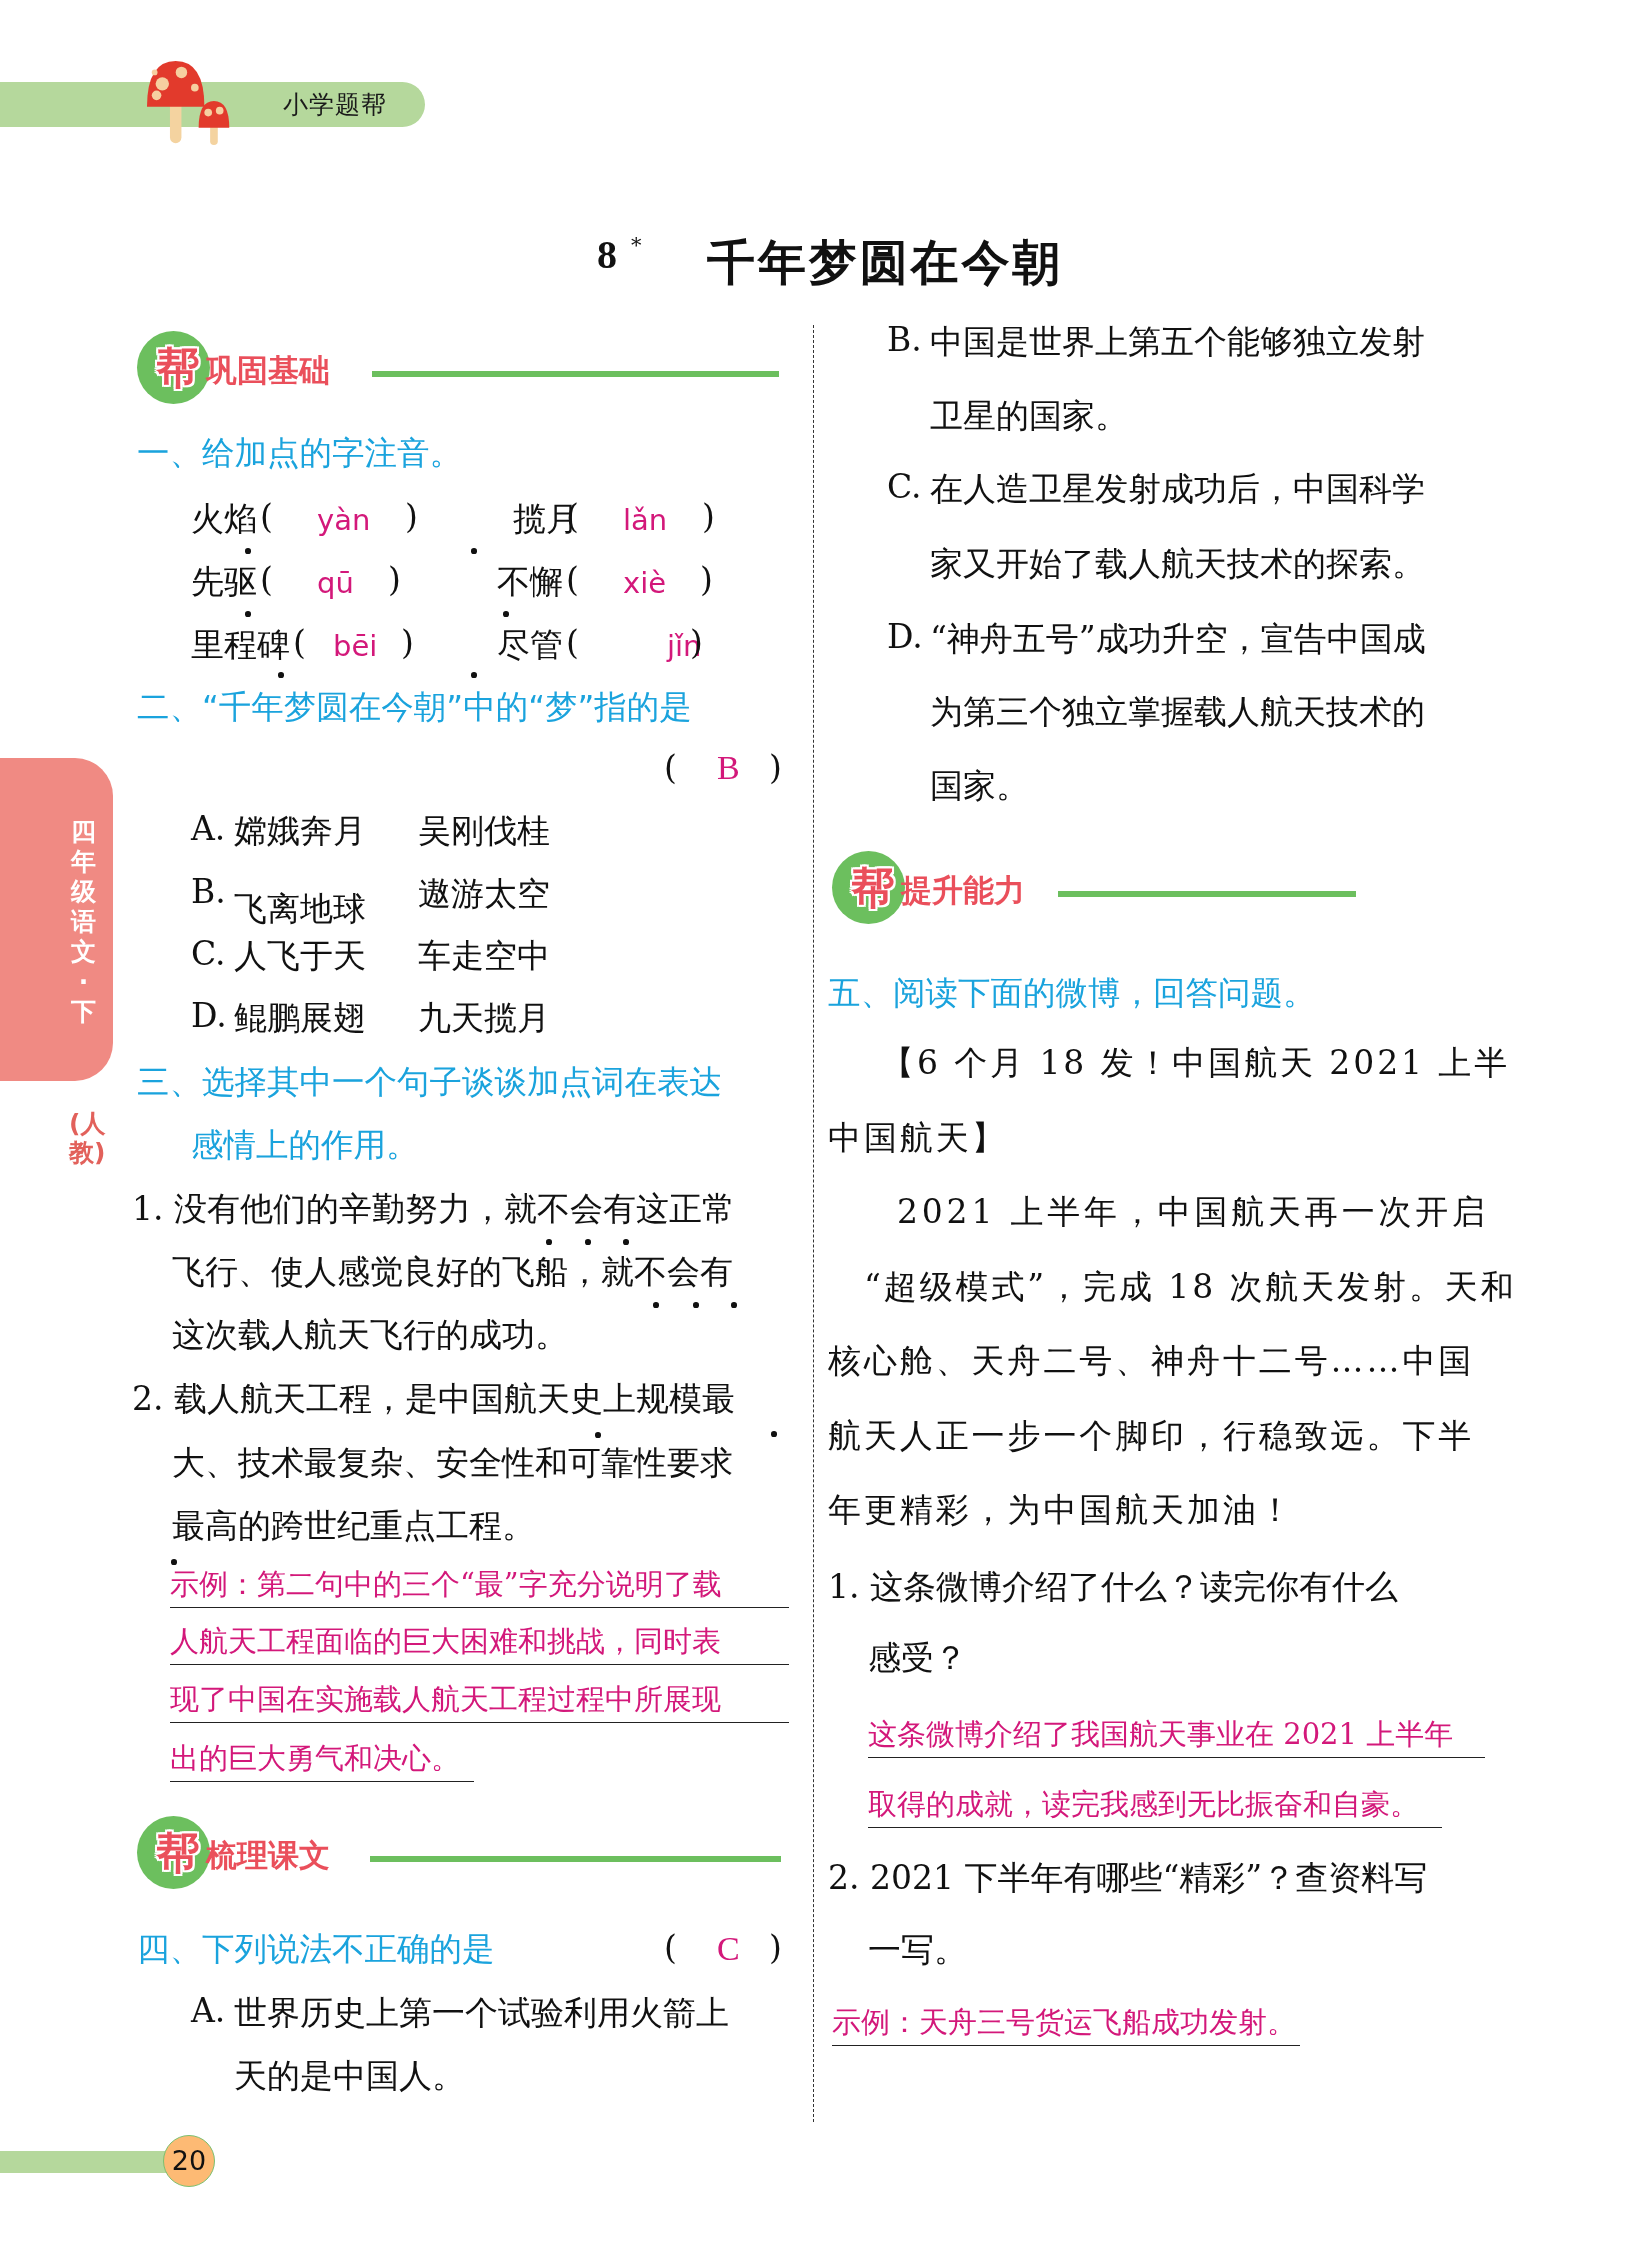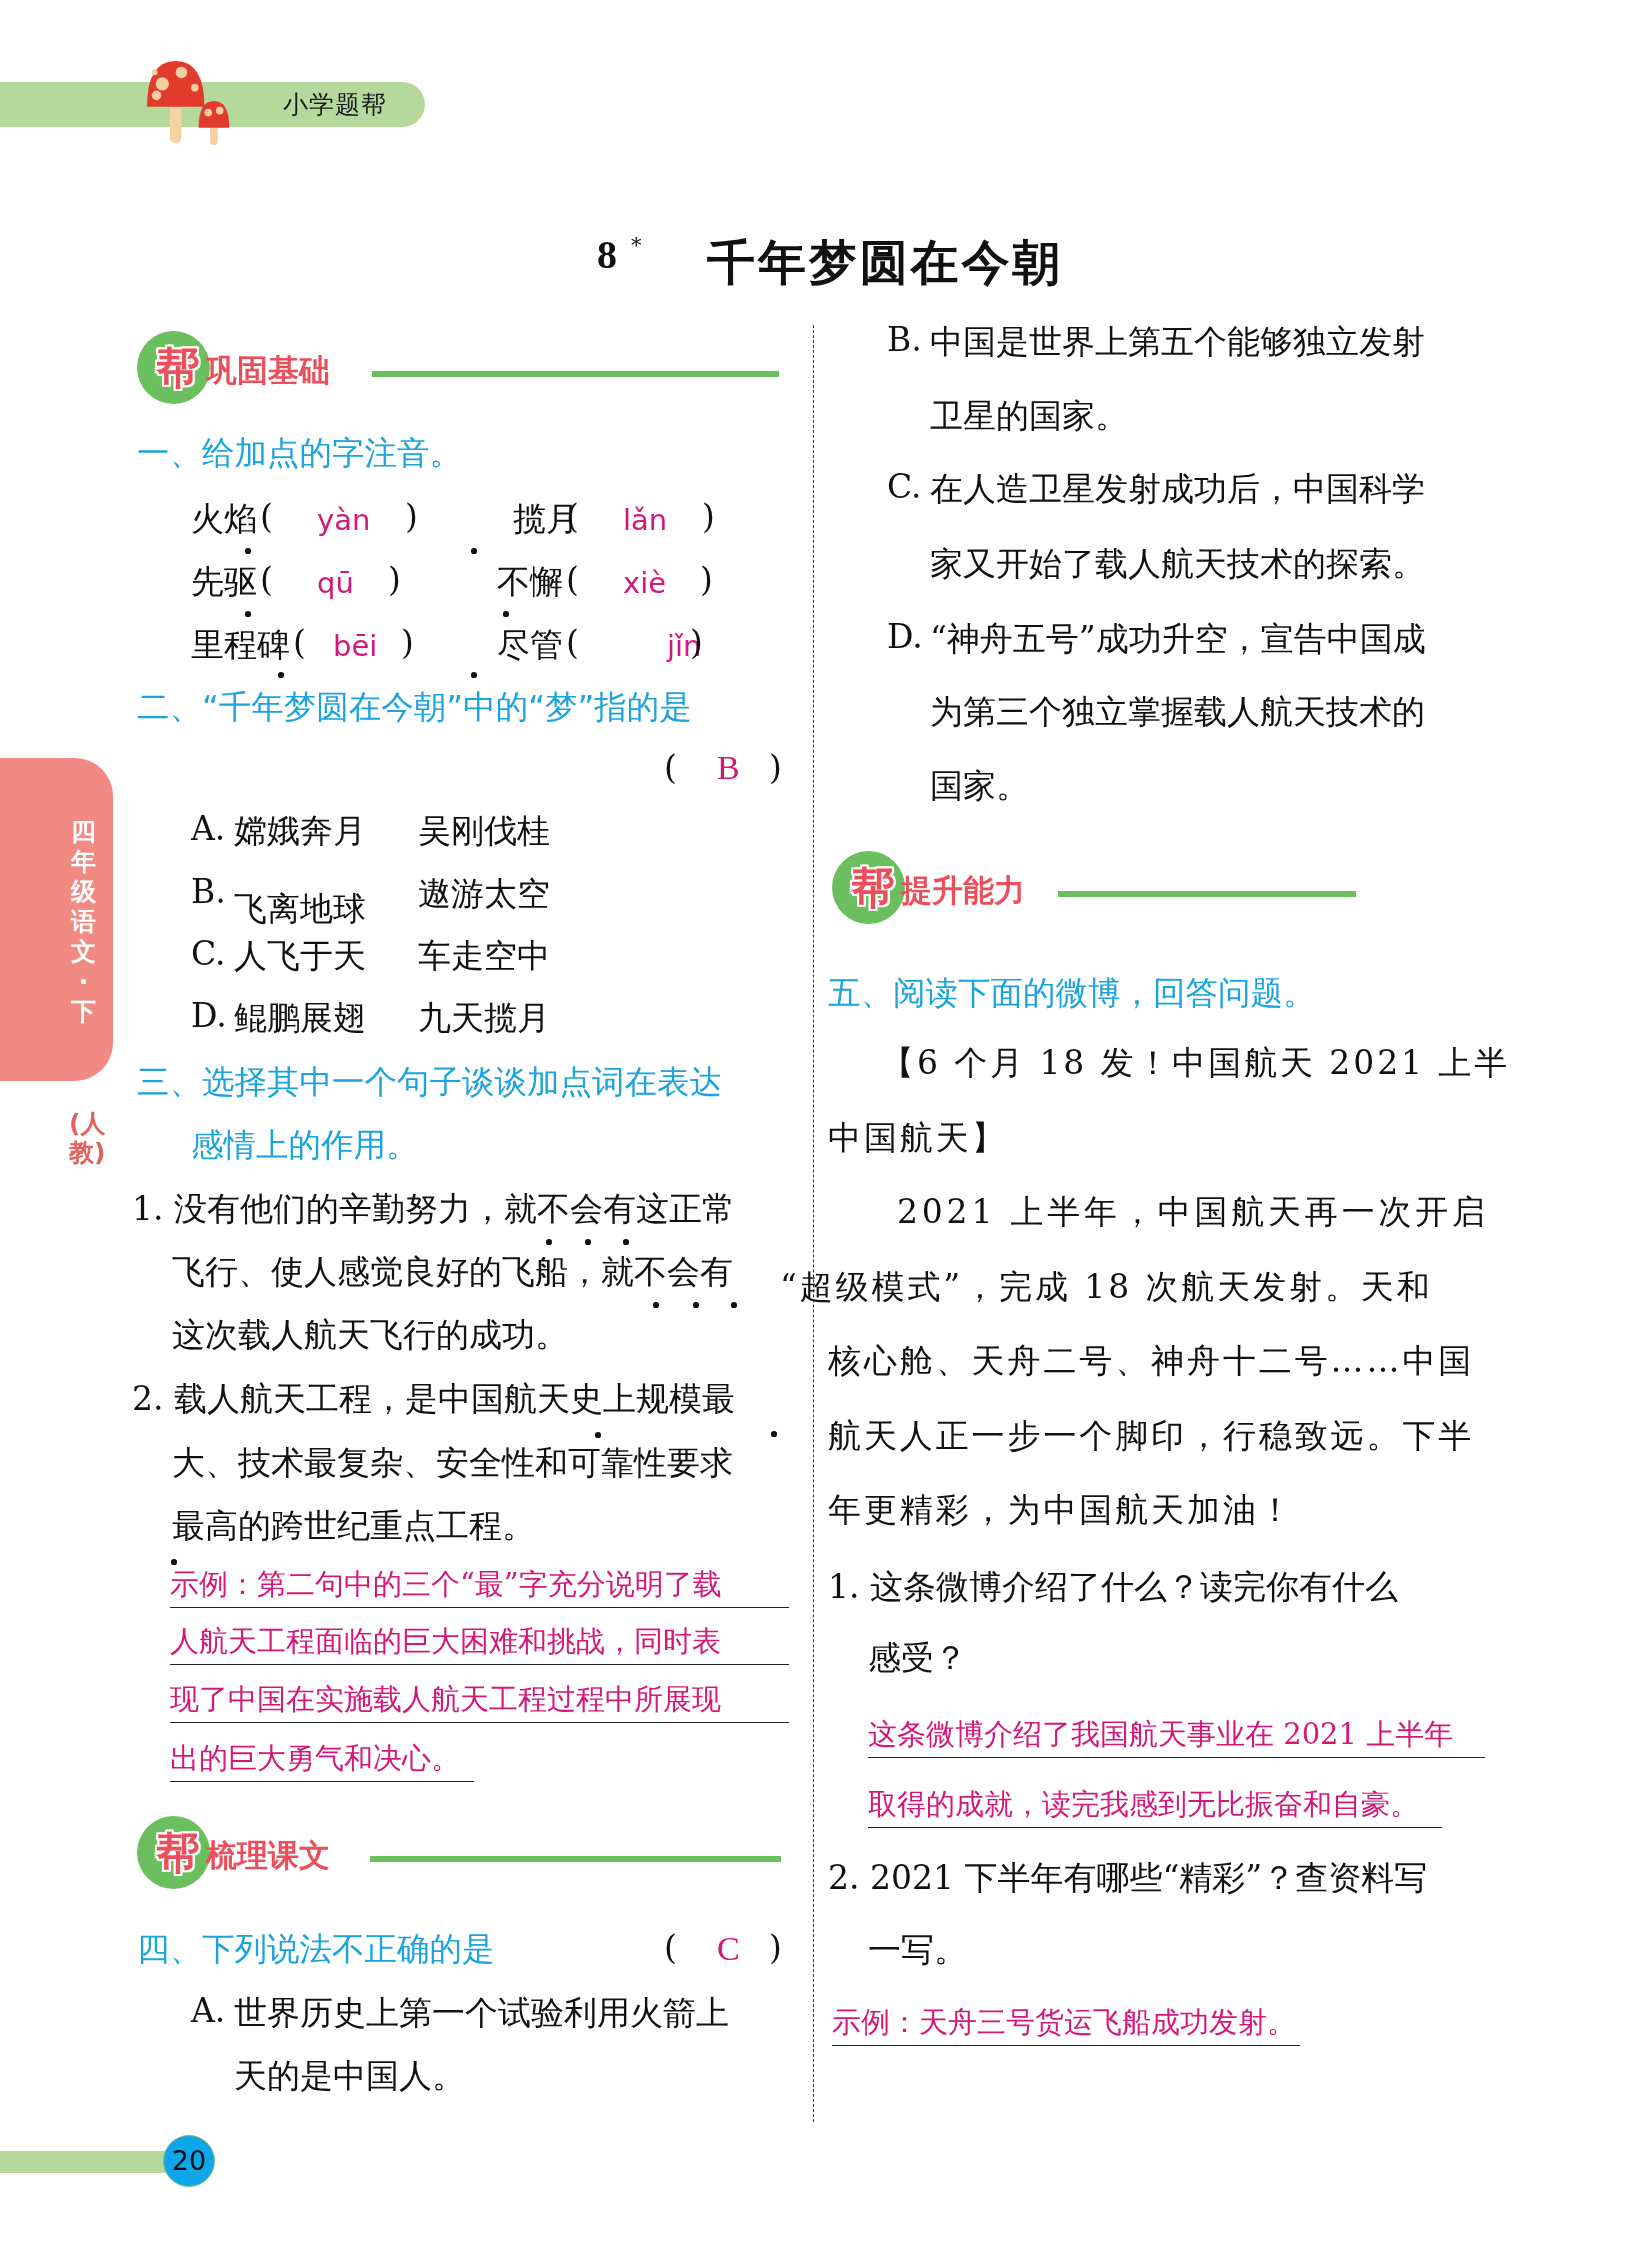--- a/index.html
+++ b/index.html
@@ -58,21 +58,21 @@
   .ans { font-family: "DejaVu Serif", serif; font-size: 29px; color: #d3187a; }
   .ans-line { border-bottom: 1.9px solid #222; padding-bottom: 1.9px; }
   .pinyin { font-family: "DejaVu Sans", sans-serif; font-size: 29px; color: #d3187a; }
   .paren { font-size: 33px; }
   .choice { font-family: "Liberation Serif", serif; font-size: 34px; color: #d3187a; }
   .dot { position: absolute; width: 5.7px; height: 5.7px; border-radius: 50%; background: #111; }
 
   
   .bottom-bar { position: absolute; left: 0; top: 2151px; width: 172px; height: 22px; background: #b5d89c; }
   .page-circle { position: absolute; left: 163px; top: 2135px; width: 50px; height: 50px; border-radius: 50%;
-    border: 1.9px solid #7cc070; background: #0ea5e9; text-align: center; line-height: 50px;
+    border: 1.9px solid #7cc070; background: #fdba74; text-align: center; line-height: 50px;
     font-family: "DejaVu Sans", sans-serif; font-size: 27px; color: #111; }
 </style>
 </head>
 <body>
 
 <div class="top-bar"></div>
 <svg class="mushroom" style="left:143px;top:59px" width="96" height="88" viewBox="0 0 100 92">
   <rect x="28" y="40" width="12" height="48" rx="6" fill="#f4d3a0"></rect>
   <path d="M4 50 Q4 2 34 2 Q64 2 64 50 Z" fill="#e23a2c"></path>
   <circle cx="20" cy="26" r="7" fill="#f6cfa0"></circle>
@@ -241,21 +241,21 @@
   <div class="sec-title">提升能力</div>
   <div class="sec-line" style="left:226px;width:298px;"></div>
 </div>
 
 <div class="abs q-head" style="left:828px;top:972px;">五、阅读下面的微博，回答问题。</div>
 
 <div>
   <div class="abs body-line" style="left:881px;top:1041px;letter-spacing:2.9px;">【6 个月 18 发！中国航天 2021 上半</div>
   <div class="abs body-line" style="left:828px;top:1116px;letter-spacing:2.9px;">中国航天】</div>
   <div class="abs body-line" style="left:897px;top:1190px;letter-spacing:3.8px;">2021 上半年，中国航天再一次开启</div>
-  <div class="abs body-line" style="left:780px;top:1265px;letter-spacing:2.9px;">“超级模式”，完成 18 次航天发射。天和</div>
+  <div class="abs body-line" style="left:864px;top:1265px;letter-spacing:2.9px;">“超级模式”，完成 18 次航天发射。天和</div>
   <div class="abs body-line" style="left:828px;top:1339px;letter-spacing:2.9px;">核心舱、天舟二号、神舟十二号……中国</div>
   <div class="abs body-line" style="left:828px;top:1414px;letter-spacing:2.9px;">航天人正一步一个脚印，行稳致远。下半</div>
   <div class="abs body-line" style="left:828px;top:1488px;letter-spacing:2.9px;">年更精彩，为中国航天加油！</div>
 </div>
 
 <div class="abs body-line" style="left:828px;top:1565px;">1. 这条微博介绍了什么？读完你有什么</div>
 <div class="abs body-line" style="left:868px;top:1636px;">感受？</div>
 <div class="abs ans ans-line" style="left:868px;top:1715px;width:617px;">这条微博介绍了我国航天事业在 2021 上半年</div>
 <div class="abs ans ans-line" style="left:868px;top:1785px;width:574px;">取得的成就，读完我感到无比振奋和自豪。</div>
 

